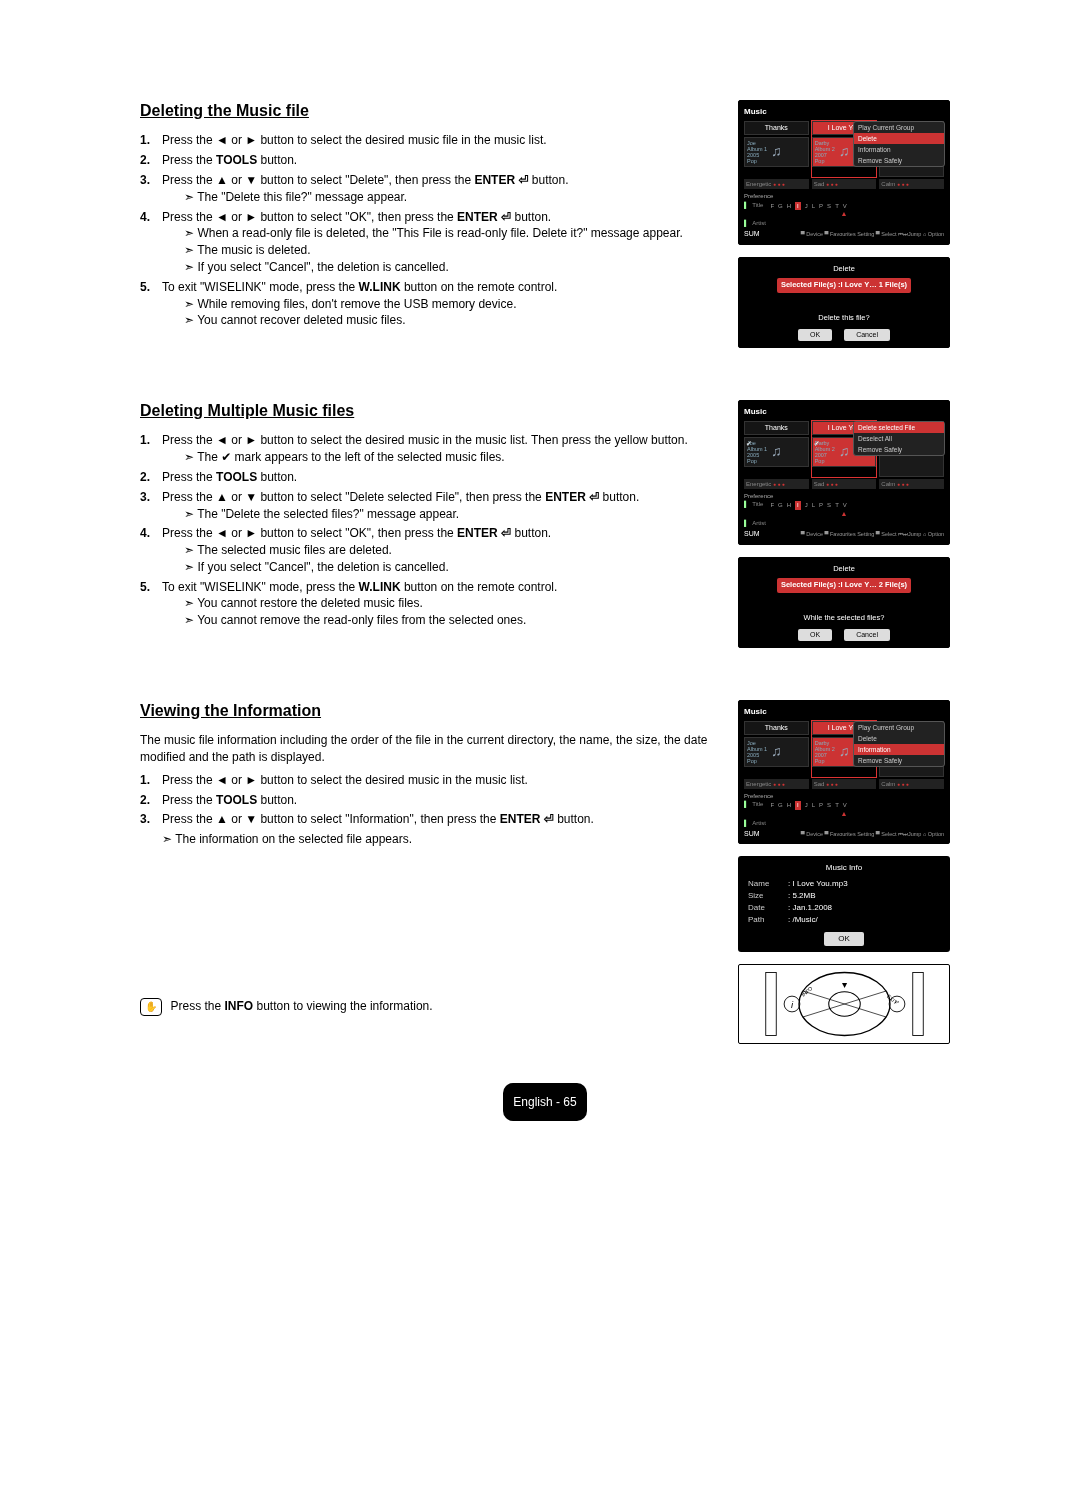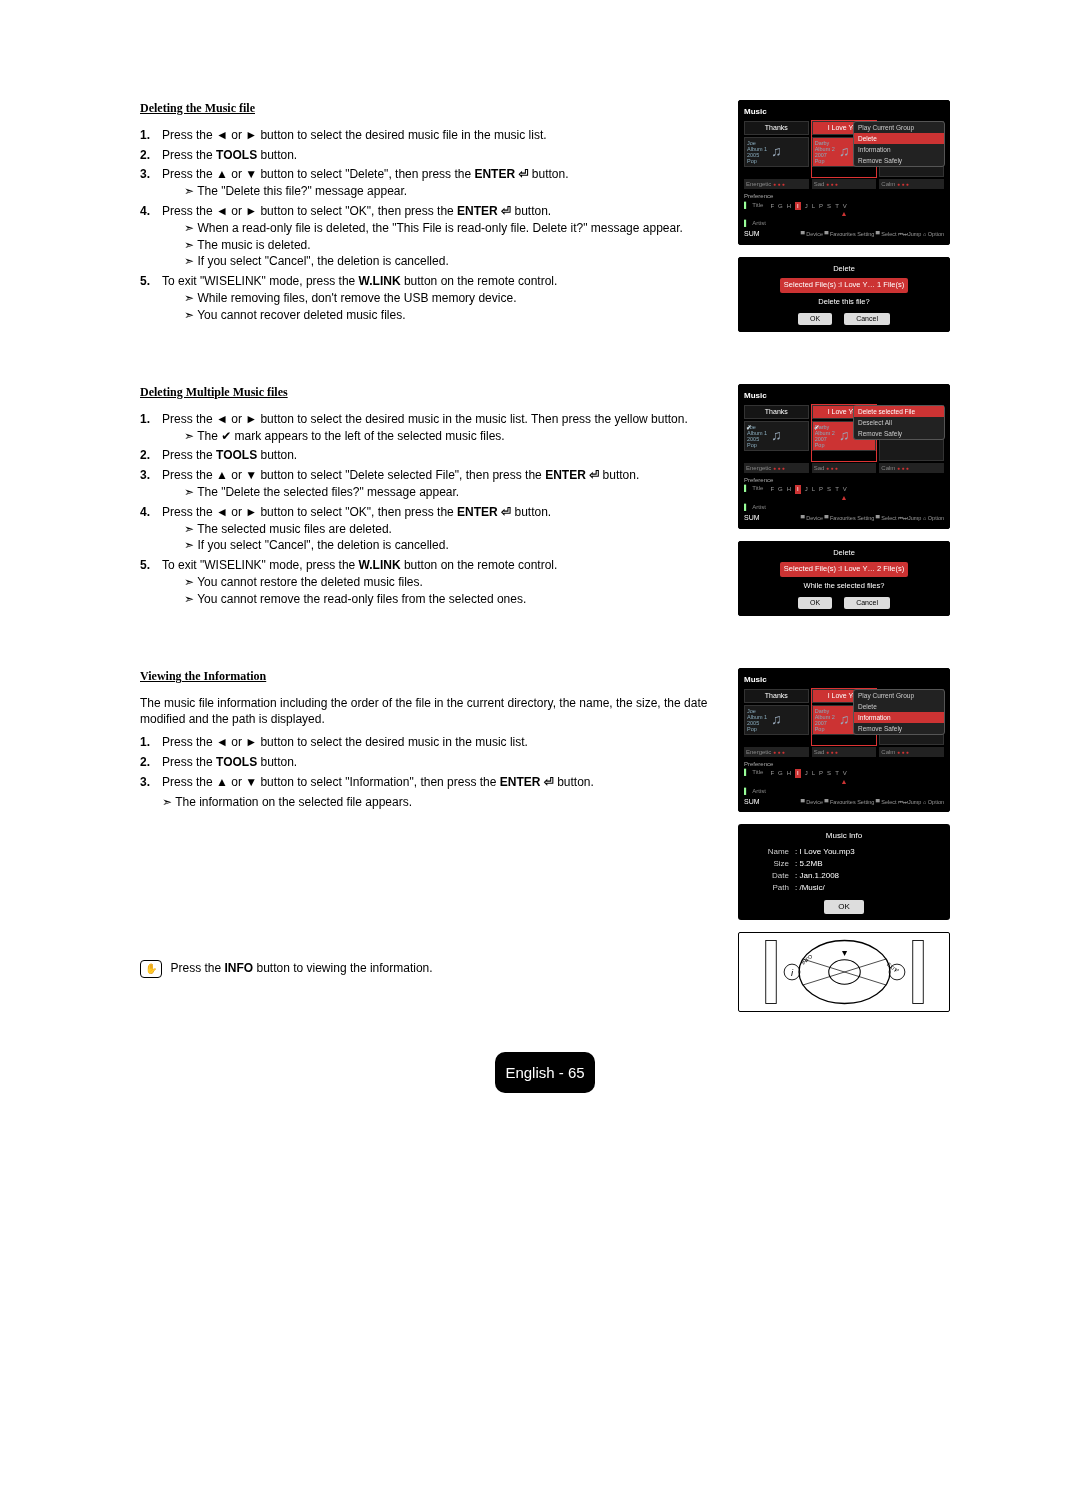--- a/index.html
+++ b/index.html
@@ -9,21 +9,21 @@
     color: #000;
     width: 1080px;
     margin: 0 auto;
     padding: 100px 130px 40px 140px;
     font-size: 12px;
     line-height: 1.4;
   }
   .two-col { display: flex; gap: 18px; margin-bottom: 40px; }
   .left { flex: 1; }
   .right { width: 212px; }
-  h4 { font-size: 12px; font-weight: bold; text-decoration: underline; margin-bottom: 10px; font-family: Liberation Serif, serif; }
+  h4 { font-size: 16px; font-weight: bold; text-decoration: underline; margin-bottom: 10px; }
   ol { list-style: none; counter-reset: item; padding-left: 0; }
   ol > li { counter-increment: item; position: relative; padding-left: 22px; margin-bottom: 3px; }
   ol > li::before { content: counter(item) "."; position: absolute; left: 0; font-weight: bold; }
   .sub { padding-left: 22px; }
   .bullet::before { content: "➣ "; }
   .note-row { display:flex; align-items:flex-start; gap:8px; margin-top: 4px; }
   .note-icon { display:inline-block; border:1px solid #000; border-radius:4px; padding:1px 4px; font-size:10px; }
   b { font-weight: bold; }
 
   
@@ -62,42 +62,42 @@
   .meta-row { display:flex; gap:4px; font-size:6px; color:#888; }
   .sum { font-size:7px; color:#fff; margin-top:2px; }
   .legend { font-size:5.5px; color:#999; text-align:right; margin-top:-8px; white-space:nowrap;}
   .pointer { color:#c33; font-size:7px; text-align:center; margin-top:-2px; }
 
   .dialog {
     background:#000; color:#fff; border:1px solid #000; border-radius:2px;
     font-size:7.5px; padding:6px; margin-bottom:12px; text-align:center;
   }
   .dialog-title { margin-bottom:4px; }
-  .dialog-sel { background:#c33; color:#fff; display:inline-block; padding:2px 4px; border-radius:2px; margin-bottom:4px;}
+  .dialog-sel { background:#c33; color:#fff; display:inline-block; padding:2px 4px; border-radius:2px; margin-bottom:20px;font-weight:bold;}
   .dialog-msg { margin-bottom:6px; }
   .dialog-btns { display:flex; gap:12px; justify-content:center; }
   .dialog-btn { background:#ddd; color:#000; padding:1px 12px; border-radius:2px; font-size:7px;}
 
   .info-box {
     background:#000; color:#fff; border-radius:3px; padding:6px; font-size:8px; margin-bottom:12px;
   }
   .info-box .title { text-align:center; margin-bottom:4px; }
-  .info-box .kv { display:flex; gap:6px; margin:1px 11px;text-align:right; }
+  .info-box .kv { display:flex; gap:6px; margin:1px 4px; }
   .info-box .k { width:34px; color:#ccc; }
   .info-box .ok { background:#ddd; color:#000; padding:1px 14px; border-radius:2px; display:inline-block; margin:6px auto 0; }
   .info-box .ok-wrap { text-align:center; }
 
   .remote {
     border:1px solid #000; height:80px; border-radius:2px;
     display:flex; align-items:center; justify-content:center; gap:8px;
   }
   .remote svg { height:70px; }
 
   .footer { text-align:center; margin-top:50px; }
-  .footer span { background:#000; color:#fff; padding:12px 10px; border-radius:10px; font-size:15px; }
+  .footer span { background:#000; color:#fff; padding:12px 10px; border-radius:10px; font-size:12px; }
 </style>
 </head>
 <body>
 
 <div class="two-col">
   <div class="left">
     <h4>Deleting the Music file</h4>
     <ol>
       <li><span>Press the ◄ or ► button to select the desired music file in the music list.</span></li>
       <li>

